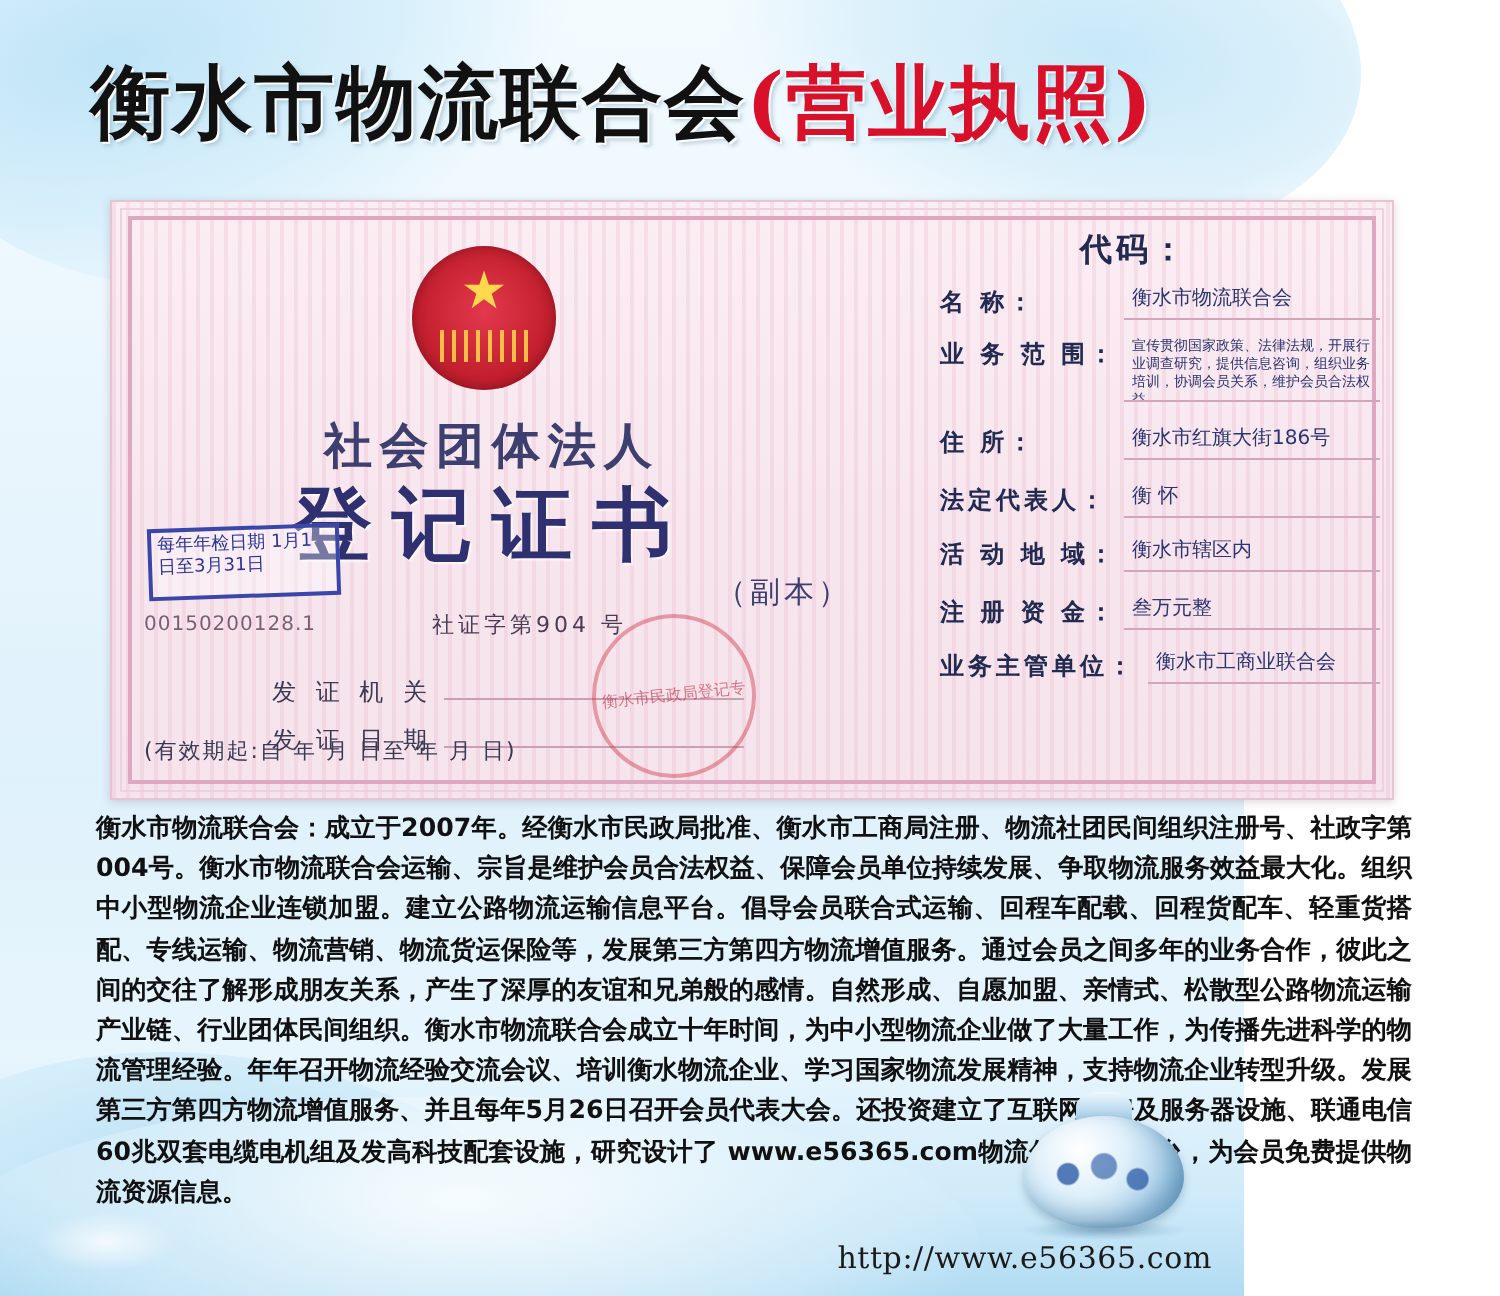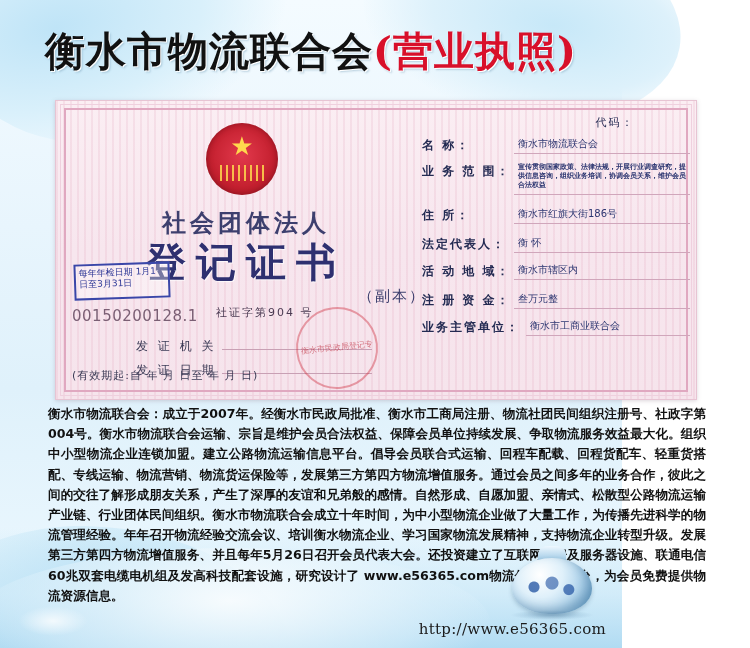--- a/index.html
+++ b/index.html
@@ -179,21 +179,21 @@
     line-height: 11px;
     padding: 2px 3px;
     box-sizing: border-box;
     transform: rotate(-2deg);
     background: rgba(255,255,255,0.35);
     overflow: hidden;
   }
   .cert-no {
     position: absolute;
     left: 6px; top: 196px;
-    font-size: 15px;
+    font-size: 10px;
     color: #7a5f74;
     letter-spacing: 0.5px;
   }
   .cert-no2 {
     position: absolute;
     left: 150px; top: 194px;
     font-size: 11px;
     color: #4a3a52;
     letter-spacing: 2px;
   }
@@ -231,20 +231,21 @@
     transform: rotate(-6deg);
     opacity: 0.8;
   }
   .field {
     position: relative;
     display: flex;
     align-items: flex-start;
     margin-bottom: 9px;
     font-size: 12px;
     color: #1e2340;
+    padding-left: 48px;
   }
   .field-label {
     width: 92px;
     flex: 0 0 92px;
     letter-spacing: 2px;
     font-family: "DejaVu Serif", "Liberation Serif", serif;
     font-weight: bold;
     color: #232a52;
     text-align: justify;
   }
@@ -258,30 +259,28 @@
     line-height: 13px;
     overflow: hidden;
     white-space: nowrap;
   }
   .field-value.multi {
     white-space: normal;
     font-size: 7px;
     line-height: 9px;
     height: 30px;
     border-bottom: 1px solid #d0a6bb;
-    font-weight: bold;
   }
   .code-row {
-    font-size: 11px;
+    font-size: 16px;
     color: #232a52;
     font-family: "DejaVu Serif", "Liberation Serif", serif;
-    font-weight: normal;
+    font-weight: bold;
     letter-spacing: 2px;
     margin: 0 0 7px 118px;
-    text-align: center;
   }
 
   
   .body-text {
     position: absolute;
     left: 48px;
     top: 404px;
     width: 658px;
     font-family: "DejaVu Sans", "Liberation Sans", sans-serif;
     font-size: 12.6px;

